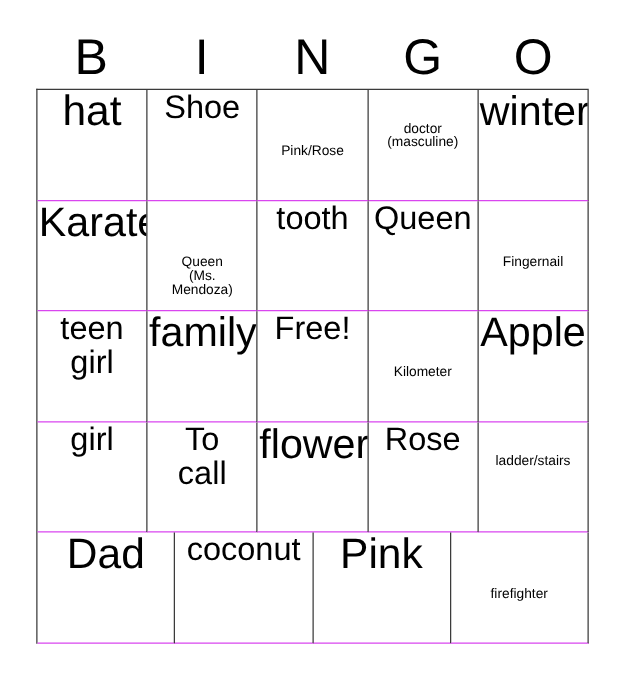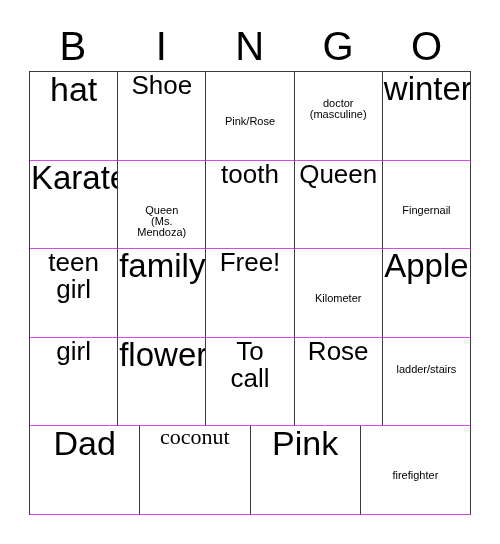--- a/index.html
+++ b/index.html
@@ -72,21 +72,21 @@
   .cell-text {
     display: block;
     width: 100%;
     line-height: 1.04;
     white-space: pre-line;
   }
   
   .s-xl { font-size: 34px; }
   .s-lg { font-size: 26px; }
   .s-md { font-size: 33px; }
-  .s-sm { font-size: 22px; font-family: Liberation Serif, serif; }
+  .s-sm { font-size: 26px; }
   .s-xs { font-size: 11px; margin-top: 44px; }
   .s-xxs { font-size: 11px; margin-top: 26px; }
 </style>
 </head>
 <body>
 
 <div class="card">
 
   <div class="header-row">
     <div class="header-cell">B</div>
@@ -150,25 +150,25 @@
         </div>
         <div class="cell">
           <span class="cell-text s-md">Apple</span>
         </div>
       </div>
       <div class="grid-row">
         <div class="cell">
           <span class="cell-text s-lg">girl</span>
         </div>
         <div class="cell">
-          <span class="cell-text s-md">flower</span>
+          <span class="cell-text s-lg">To
+call</span>
         </div>
         <div class="cell">
-          <span class="cell-text s-lg">To
-call</span>
+          <span class="cell-text s-md">flower</span>
         </div>
         <div class="cell">
           <span class="cell-text s-lg">Rose</span>
         </div>
         <div class="cell">
           <span class="cell-text s-xxs">ladder/stairs</span>
         </div>
       </div>
       <div class="grid-row">
         <div class="cell">

